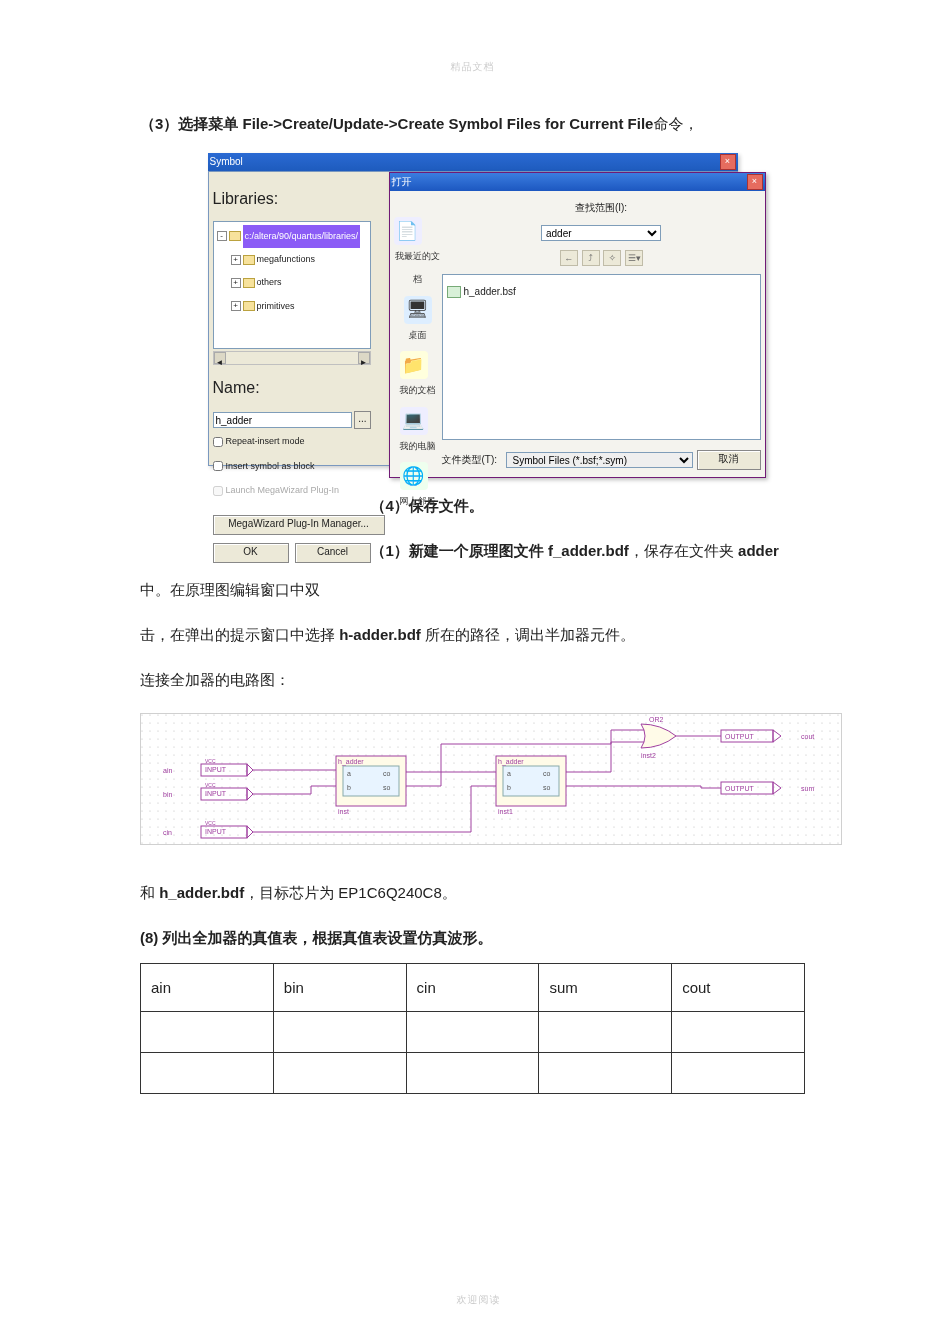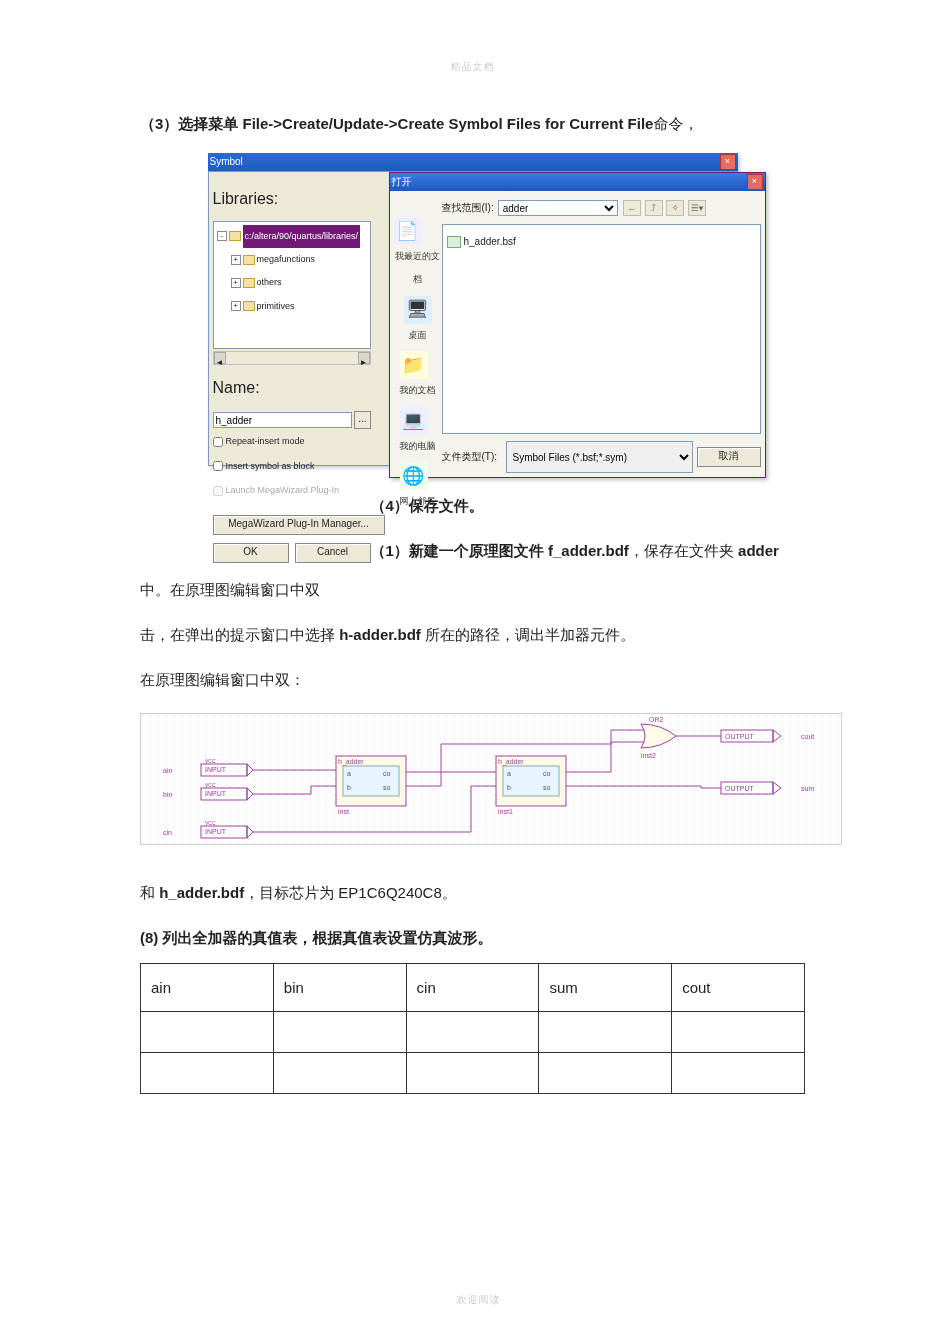--- a/index.html
+++ b/index.html
@@ -78,21 +78,21 @@
   .d-label { font-size:16px; margin:2px 0 1px 0; }
   .d-tree {
     background:#fff;
     border:1px solid #7f9db9;
     height:120px;
     padding:3px;
     font-size:9px;
     overflow:hidden;
   }
   .d-tree .folder { display:flex; align-items:center; gap:2px; }
-  .d-tree .sel { background:#701a75; color:#fff; padding:0 2px; }
+  .d-tree .sel { background:#8b5cf6; color:#fff; padding:0 2px; }
   .d-tree .sub { margin-left:14px; }
   .folder-icon {
     width:10px;height:8px;background:#f7e29c;border:1px solid #bba23f;display:inline-block;
   }
   .plus-box {
     width:8px;height:8px;border:1px solid #888;display:inline-flex;align-items:center;justify-content:center;font-size:8px;line-height:8px;background:#fff;
   }
   .d-scroll {
     height:12px;background:#ece9d8;border:1px solid #c0c0c0;margin-top:2px;display:flex;justify-content:space-between;
   }
@@ -137,35 +137,35 @@
     width:48px;
     display:flex;flex-direction:column;align-items:center;gap:4px;
     font-size:9px; text-align:center; color:#333;
     margin-top:22px;
   }
   .side-icon {
     width:28px;height:28px;border-radius:4px;display:flex;align-items:center;justify-content:center;
     font-size:18px;
   }
   .open-main { flex:1; display:flex;flex-direction:column;}
-  .open-top { display:flex; align-items:center; gap:4px; font-size:10px; margin-bottom:3px;}
+  .open-top { display:flex; align-items:center; gap:4px; font-size:10px; margin-bottom:3px;flex-direction:column;}
   .open-top select { height:16px;font-size:10px;border:1px solid #7f9db9;background:#fff;}
   .open-icons span{display:inline-block;width:16px;height:14px;border:1px solid #c0bca8;background:#ece9d8;margin-left:1px;font-size:9px;line-height:14px;text-align:center;color:#666;}
   .open-file-area {
     flex:1; background:#fff; border:1px solid #7f9db9;
     padding:4px; font-size:10px;
   }
   .file-item { display:flex;align-items:center;gap:3px;}
   .file-icon{width:12px;height:10px;border:1px solid #7a7;background:#d8f0d8;display:inline-block;}
   .open-bottom {
     margin-top:4px;font-size:10px;
   }
   .open-bottom-row{display:flex;align-items:center;gap:4px;margin-top:3px;}
   .open-bottom-row .lbl{width:60px;}
-  .open-bottom-row input,.open-bottom-row select{flex:1;height:32px;border:1px solid #7f9db9;font-size:10px;padding:0 2px;}
+  .open-bottom-row input,.open-bottom-row select{flex:1;height:16px;border:1px solid #7f9db9;font-size:10px;padding:0 2px;}
   .open-bottom-row .d-btn{width:50px;}
 
   
   .schematic {
     margin: 8px auto 14px auto;
     width: 700px;
     border:1px solid #d0d0d0;
   }
 
   
@@ -316,21 +316,21 @@
 
     <p style="margin-top:20px;"><span class="bold">（4）保存文件。</span></p>
 
     <p>
       <span class="bold">（1）新建一个原理图文件 </span><span class="bold">f_adder.bdf</span><span>，保存在文件夹 </span><span class="bold">adder</span><span> 中。在原理图编辑窗口中双</span>
     </p>
     <p>
       <span>击，在弹出的提示窗口中选择 </span><span class="bold">h-adder.bdf</span><span> 所在的路径，调出半加器元件。</span>
     </p>
 
-    <p>在原理图编辑窗口中双：</p>
+    <p>连接全加器的电路图：</p>
 
     
     <svg class="schematic" viewBox="0 0 700 130">
       <defs>
         <pattern id="dots" width="8" height="8" patternUnits="userSpaceOnUse">
           <circle cx="1" cy="1" r="0.6" fill="#b9b9b9"></circle>
         </pattern>
       </defs>
       <rect width="700" height="130" fill="url(#dots)"></rect>
 

